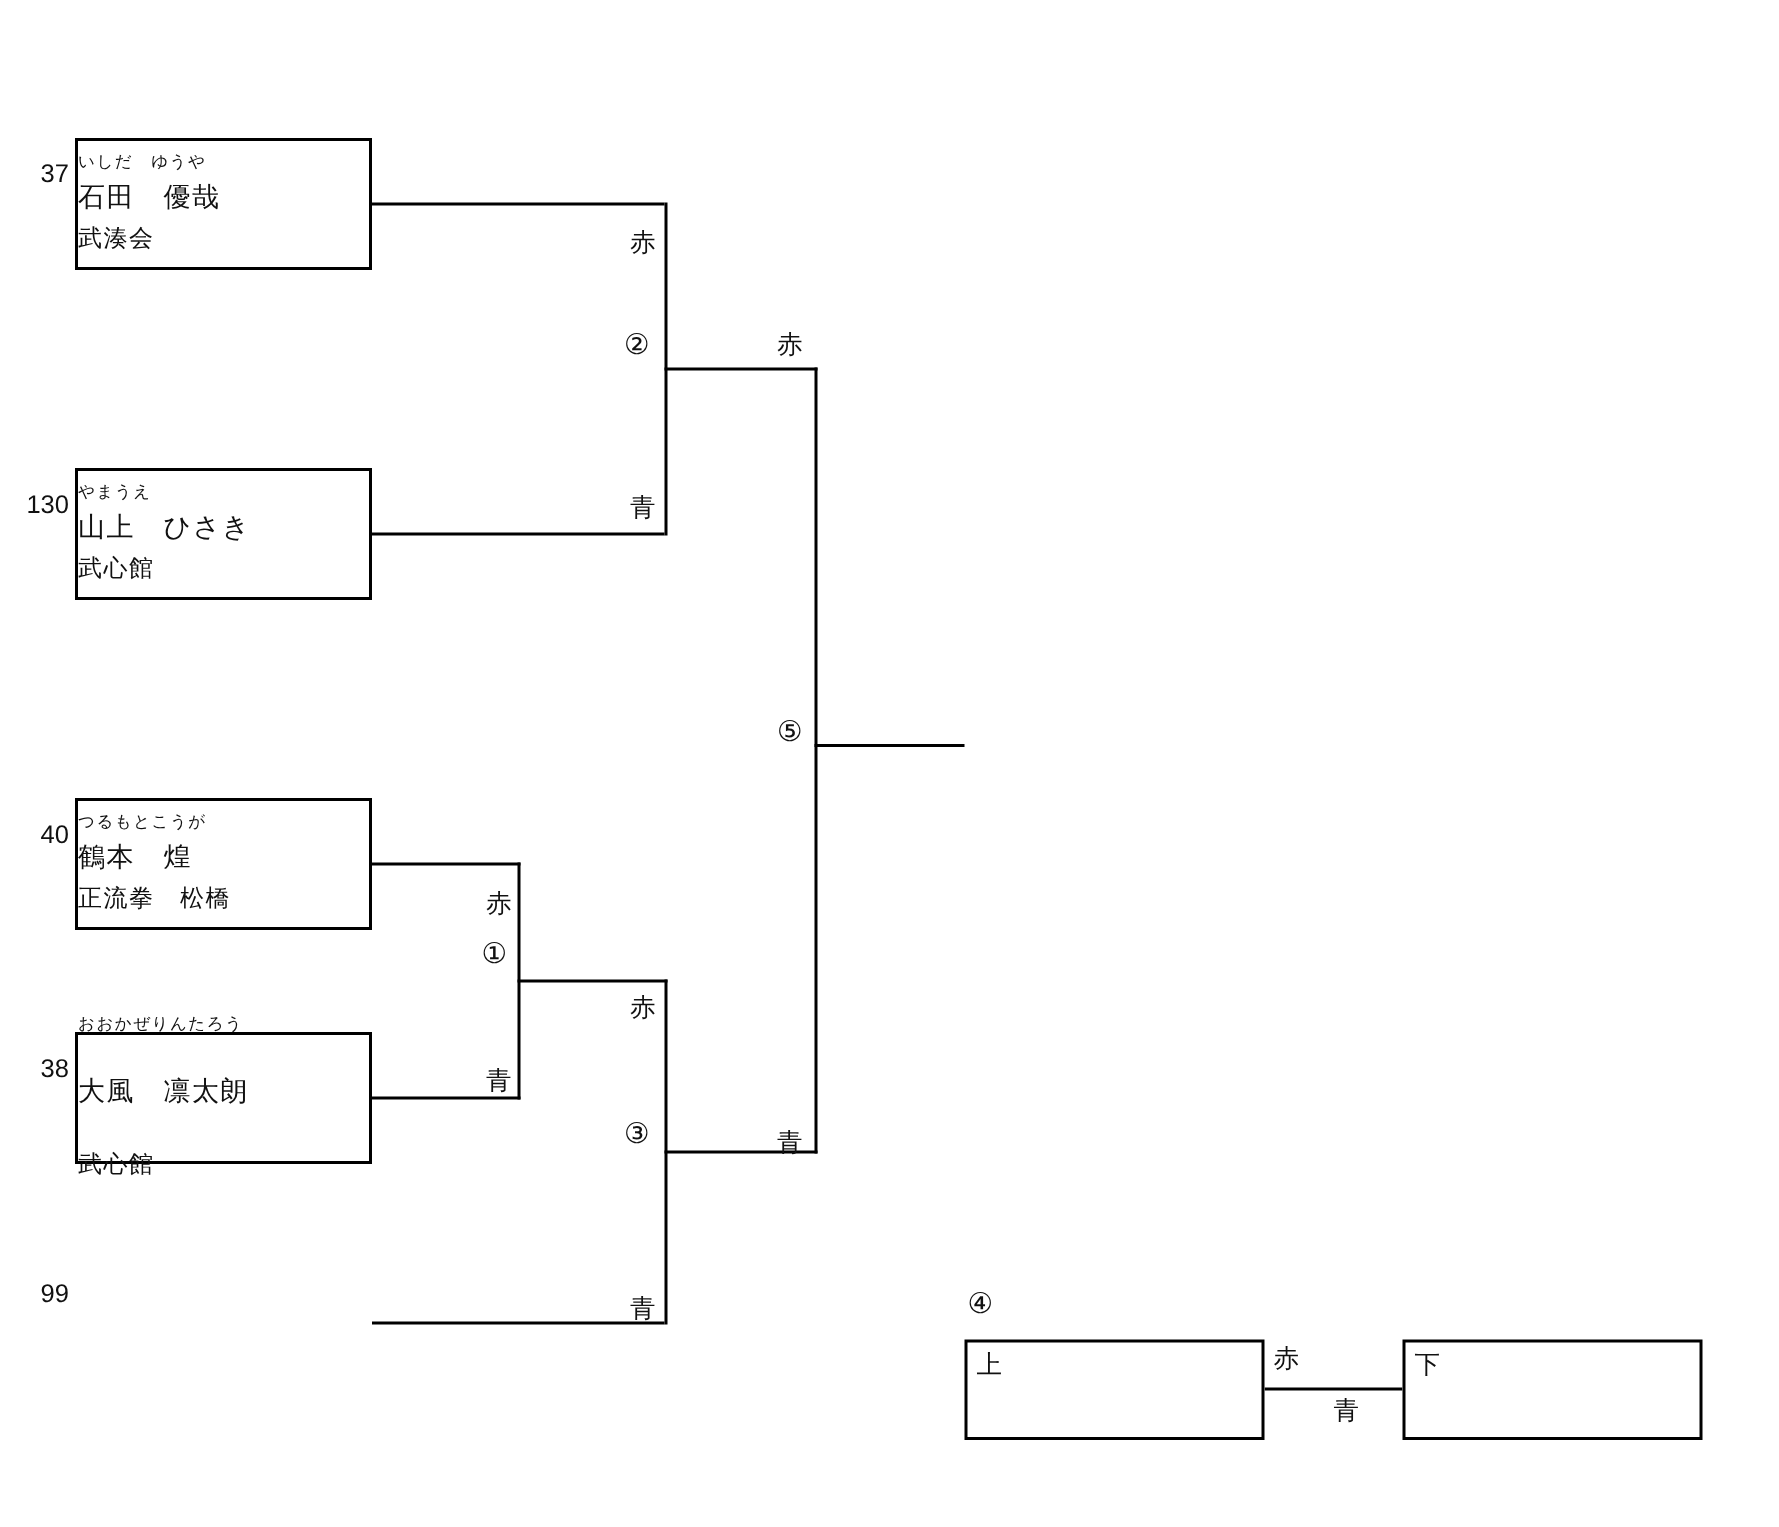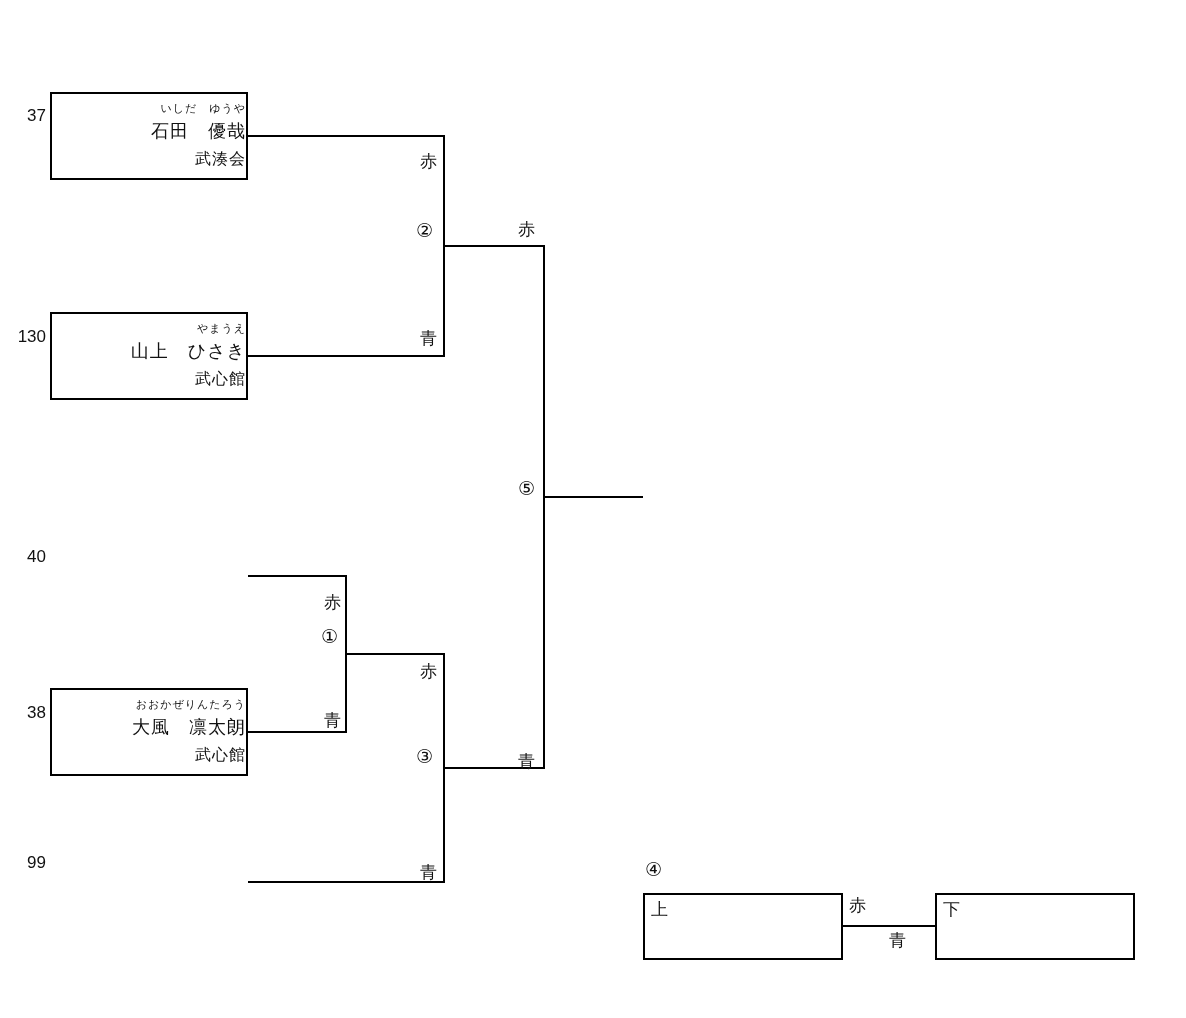--- a/index.html
+++ b/index.html
@@ -13,26 +13,26 @@
 
   .title {
     position: absolute; left: 60px; top: 22px;
     font-size: 21px; font-weight: 500; letter-spacing: 1px;
   }
 
   
   .pbox {
     position: absolute; left: 50px; width: 198px; height: 88px;
     border: 2px solid #000; background: #fff; box-sizing: border-box;
-    display: flex; flex-direction: column; align-items: flex-end; justify-content: center;
+    display: flex; flex-direction: column; align-items: flex-start; justify-content: center;
   }
   .b0 { top: 92px; }
   .b1 { top: 312px; }
   .b2 { top: 532px; }
-  .b3 { top: 688px; }
+  .b3 { top: 688px; gap: 21px; }
   .b4 { top: 838px; }
   .furigana { font-size: 11px; letter-spacing: 1px; line-height: 1.1; }
   .pname { font-size: 18px; letter-spacing: 1px; line-height: 1.2; margin-top: 7px; }
   .pclub { font-size: 16px; letter-spacing: 1px; margin-top: 7px; }
 
   .seed {
     position: absolute; left: 8px; width: 38px; text-align: right;
     font-size: 17px;
   }
   .s0 { top: 106px; }
@@ -73,20 +73,25 @@
   <div class="pbox b0">
     <div class="furigana">いしだ　ゆうや</div>
     <div class="pname">石田　優哉</div>
     <div class="pclub">武湊会</div>
   </div>
   <div class="pbox b1">
     <div class="furigana">やまうえ</div>
     <div class="pname">山上　ひさき</div>
     <div class="pclub">武心館</div>
   </div>
+  <div class="pbox b2">
+    <div class="furigana">つるもとこうが</div>
+    <div class="pname">鶴本　煌</div>
+    <div class="pclub">正流拳　松橋</div>
+  </div>
   <div class="pbox b3">
     <div class="furigana">おおかぜりんたろう</div>
     <div class="pname">大風　凛太朗</div>
     <div class="pclub">武心館</div>
   </div>
 
   <div class="hline" style="left:248px; top:135px; width:195px;"></div>
   <div class="hline" style="left:248px; top:355px; width:195px;"></div>
   <div class="hline" style="left:248px; top:575px; width:99px;"></div>
   <div class="hline" style="left:248px; top:731px; width:99px;"></div>

